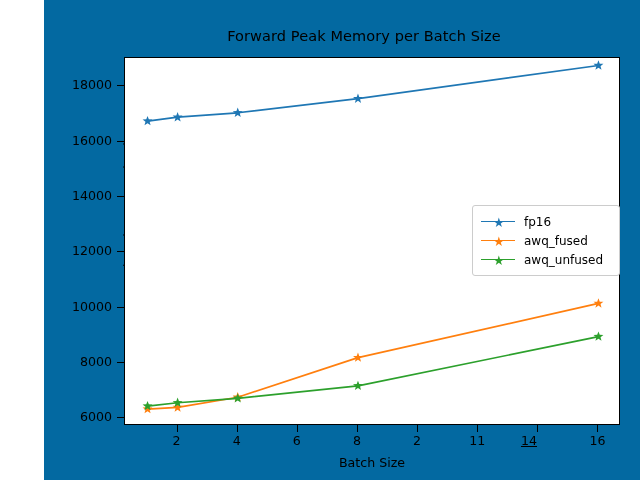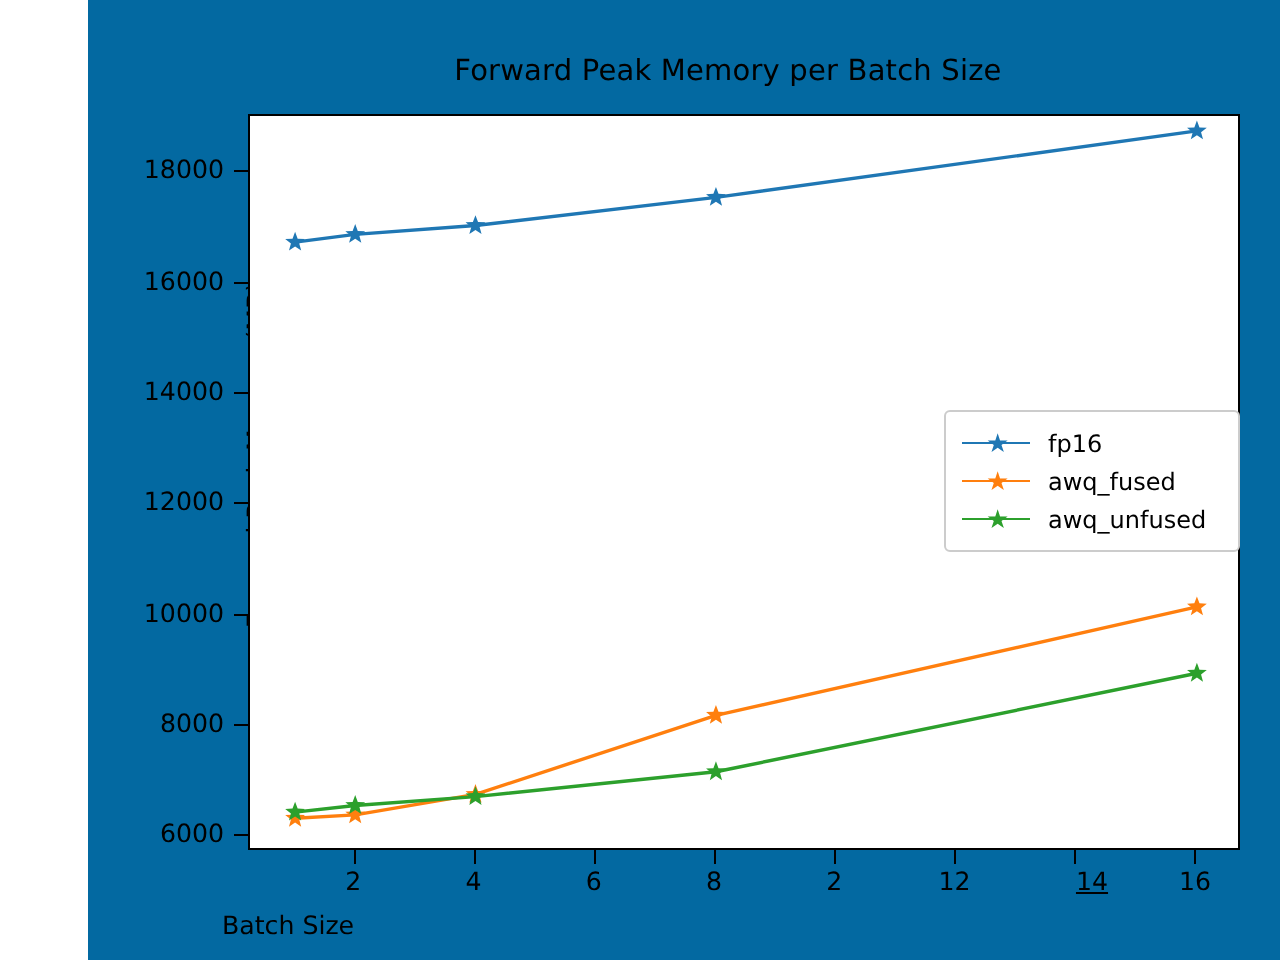--- a/index.html
+++ b/index.html
@@ -80,24 +80,24 @@
     top: 434px;
     width: 60px;
     margin-left: -30px;
     text-align: center;
     font-size: 12.6px;
     line-height: 14px;
     color: #000000;
   }
   #xaxis-title {
     position: absolute;
-    left: 67px;
+    left: 80px;
     top: 455px;
     width: 496px;
-    text-align: left;
+    text-align: center;
     font-size: 12.6px;
     color: #000000;
   }
   #yaxis-title {
     position: absolute;
     left: -100px;
     top: 220px;
     width: 368px;
     text-align: center;
     font-size: 12.6px;
@@ -183,23 +183,23 @@
       <div class="xlabel-wrap" style="left: 132.606px;">2</div>
       <div class="xtick" style="left: 192.727px;"></div>
       <div class="xlabel-wrap" style="left: 192.727px;">4</div>
       <div class="xtick" style="left: 252.848px;"></div>
       <div class="xlabel-wrap" style="left: 252.848px;">6</div>
       <div class="xtick" style="left: 312.97px;"></div>
       <div class="xlabel-wrap" style="left: 312.97px;">8</div>
       <div class="xtick" style="left: 373.091px;"></div>
       <div class="xlabel-wrap" style="left: 373.091px;">2</div>
       <div class="xtick" style="left: 433.212px;"></div>
-      <div class="xlabel-wrap" style="left: 433.212px;">12</div>
+      <div class="xlabel-wrap" style="left: 433.212px;">11</div>
       <div class="xtick" style="left: 493.333px;"></div>
-      <div class="xlabel-wrap" style="left: 502px; text-decoration: underline;">14</div>
+      <div class="xlabel-wrap" style="left: 485px; text-decoration: underline;">14</div>
       <div class="xtick" style="left: 553.455px;"></div>
       <div class="xlabel-wrap" style="left: 553.455px;">16</div>
     </div>
 
   <div id="plot-area">
     <svg id="series-svg" viewBox="0 0 496 368" preserveAspectRatio="none">
         <g>
           <polyline points="22.55,63.09 52.61,59.21 112.73,54.78 232.97,40.67 473.45,7.47" fill="none" stroke="#1f77b4" stroke-width="1.7" stroke-linejoin="round" stroke-linecap="round"></polyline>
           <path d="M22.55 57.89 L23.83 61.32 L27.49 61.48 L24.62 63.76 L25.60 67.29 L22.55 65.27 L19.49 67.29 L20.47 63.76 L17.60 61.48 L21.26 61.32 Z" fill="#1f77b4" stroke="none"></path>
           <path d="M52.61 54.01 L53.89 57.45 L57.55 57.61 L54.68 59.89 L55.66 63.42 L52.61 61.40 L49.55 63.42 L50.53 59.89 L47.66 57.61 L51.32 57.45 Z" fill="#1f77b4" stroke="none"></path>

